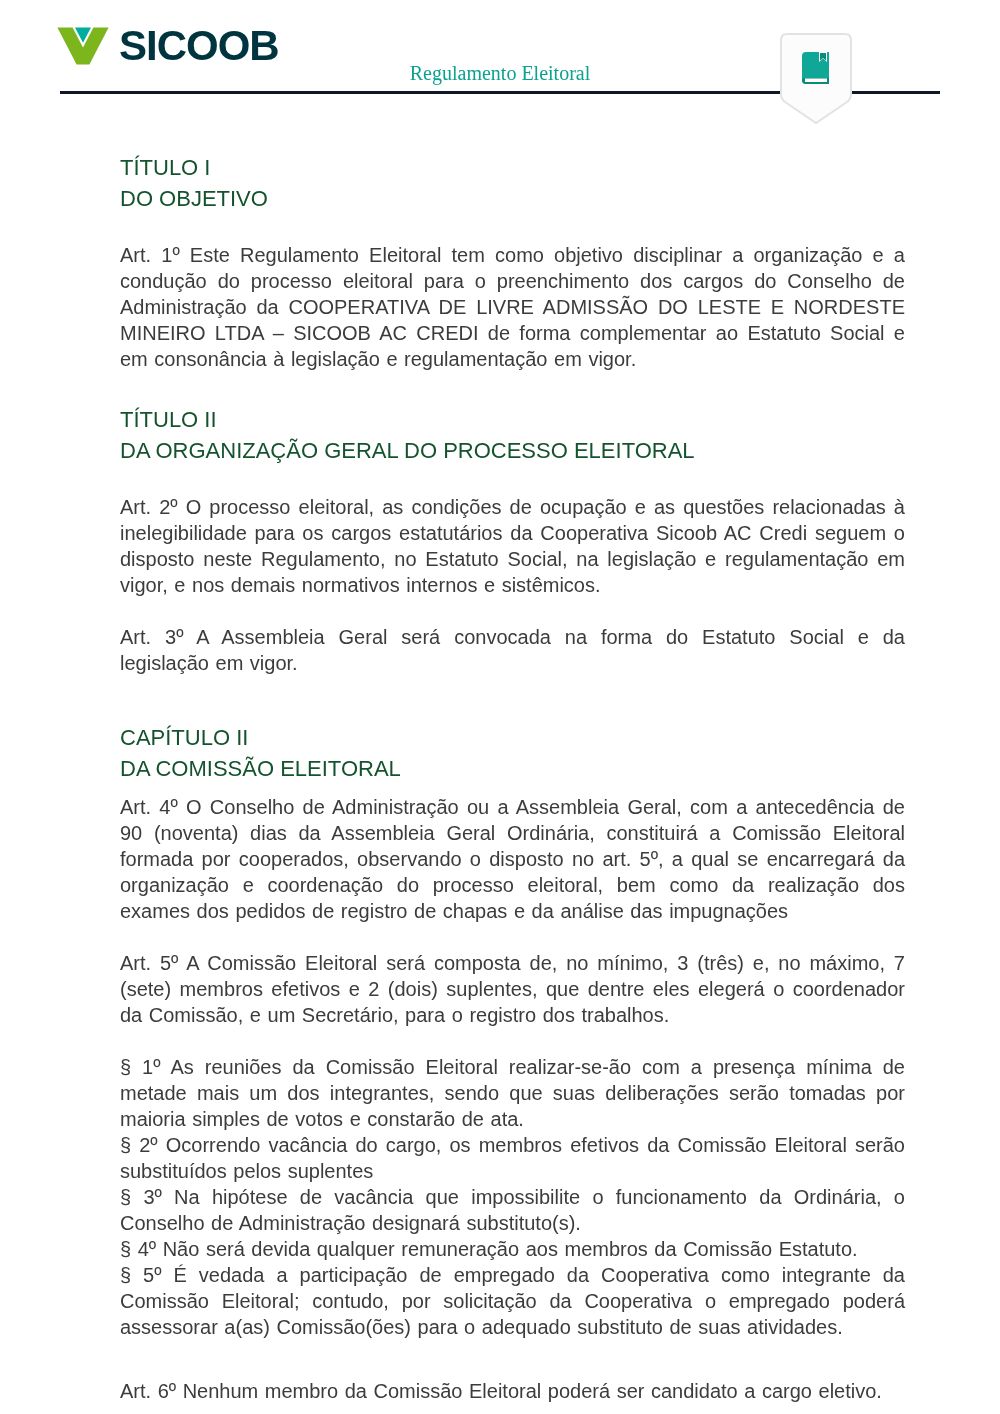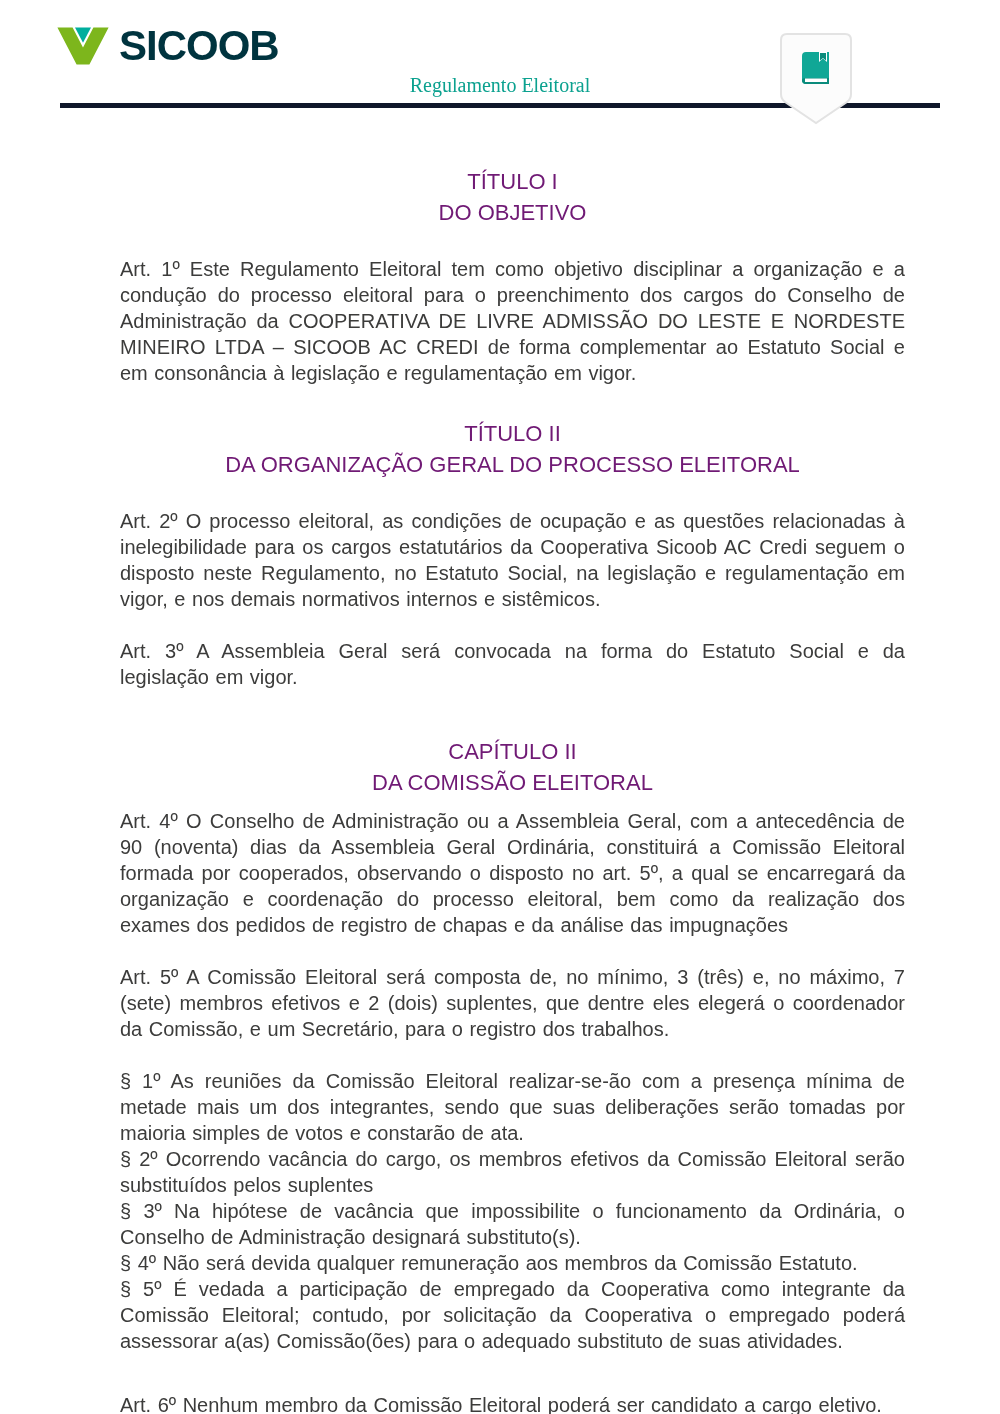--- a/index.html
+++ b/index.html
@@ -9,22 +9,22 @@
     height: 1414px;
     font-family: "Liberation Sans", sans-serif;
     position: relative;
     color: #3c3c3b;
   }
   .page { width: 1000px; height: 1414px; position: relative; overflow: hidden; background: #fff; }
 
   
   .header {
     position: relative;
-    height: 108px;
-    border-bottom: 5px solid #0f172a;
+    height: 94px;
+    border-bottom: 3px solid #0f172a;
     margin: 0 60px;
   }
   .brand {
     position: absolute;
     left: -5px;
     top: 22px;
     display: flex;
     align-items: center;
     gap: 8px;
   }
@@ -53,22 +53,22 @@
     width: 78px;
     height: 94px;
     z-index: 2;
   }
 
   
   .doc {
     padding: 0 95px 0 120px;
   }
   .heading {
-    text-align: center;
-    color: #701a75;
+    text-align: left;
+    color: #14532d;
     font-size: 22px;
     font-weight: 400;
     line-height: 31px;
     margin: 32px 0 28px;
   }
   .heading span { display: block; }
   .heading.first { margin-top: 58px; }
   .heading.gap-top { margin-top: 46px; }
   .heading.tight-bottom { margin-bottom: 10px; }
   .doc p {

